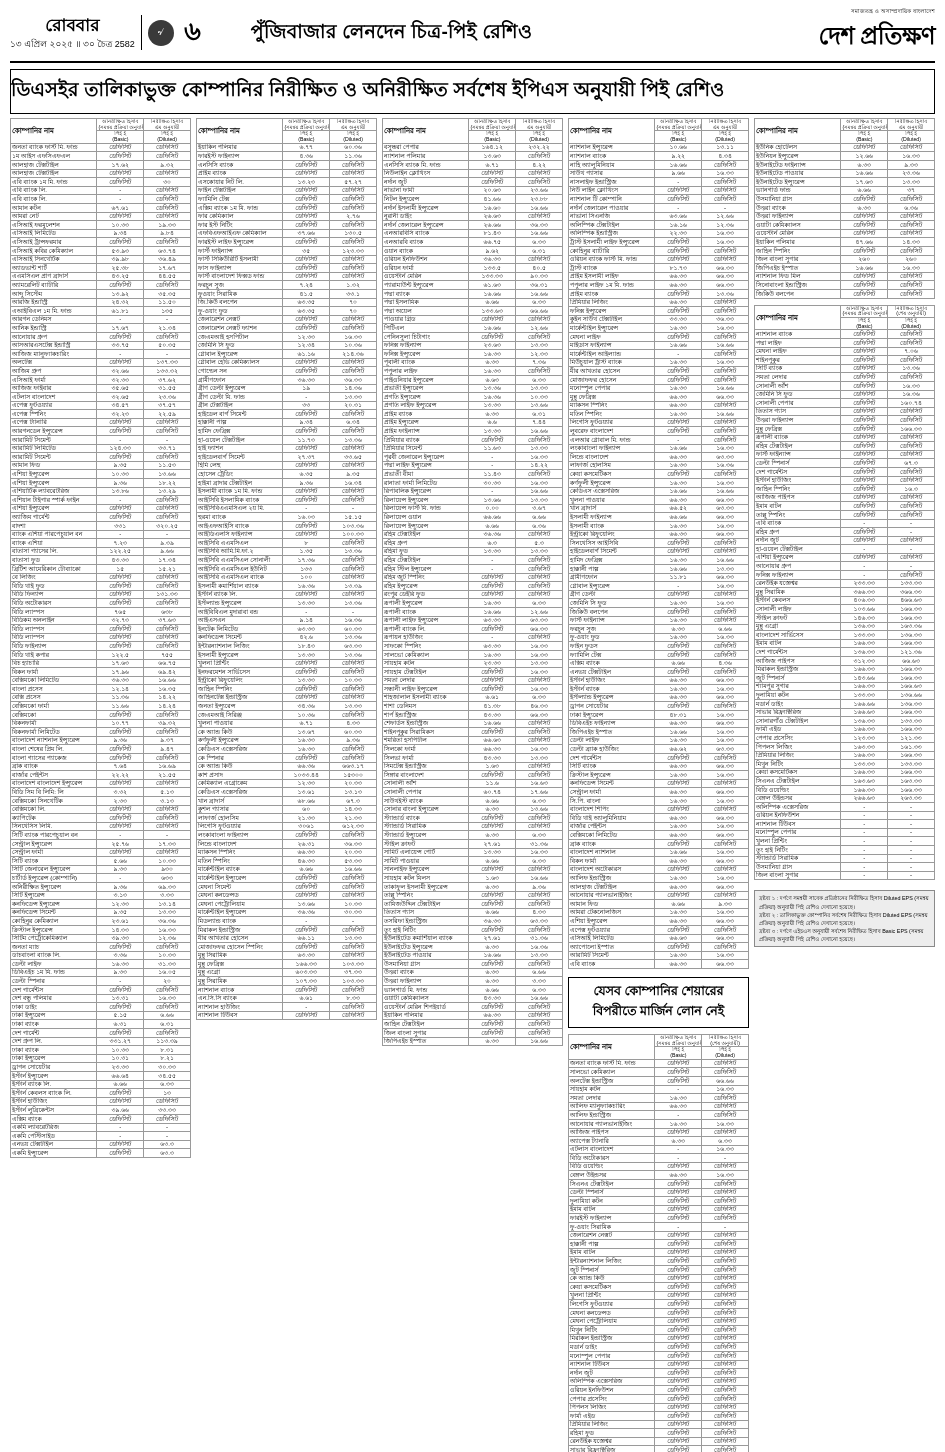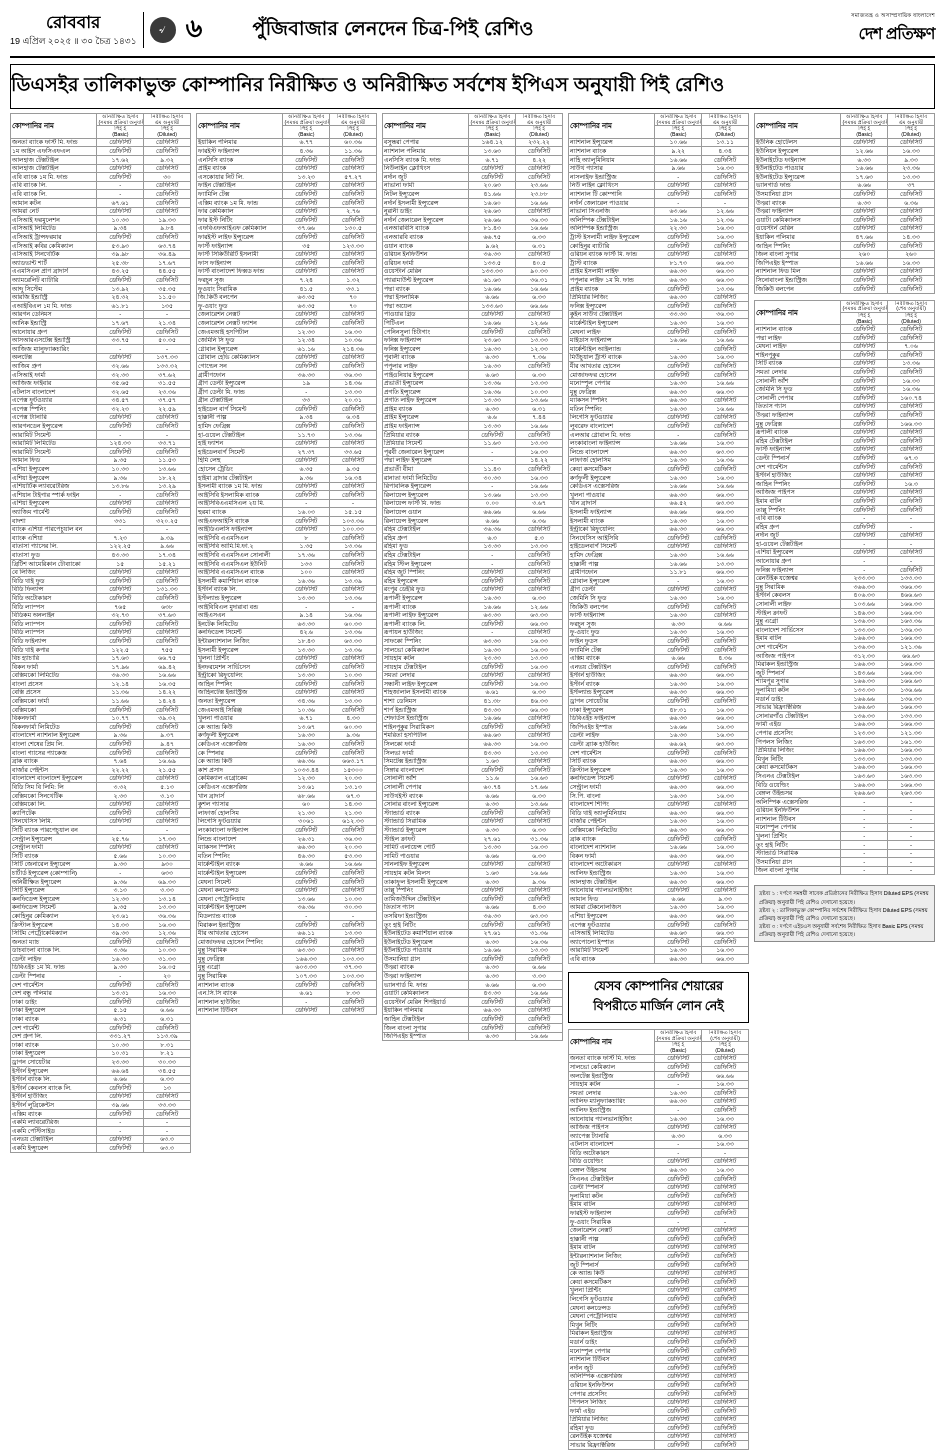--- a/index.html
+++ b/index.html
@@ -31,21 +31,21 @@
   .mh-logo {
     width:26px;height:26px;border-radius:50%;
     background:#3a3a3a;color:#fff;
     display:flex;align-items:center;justify-content:center;
     font-size:11px;
   }
   .mh-pageno { font-size:26px; font-weight:bold; margin:0 4px; }
   .mh-section { font-size:19px; font-weight:bold; letter-spacing:.3px;margin-left:40px; }
   .mh-right { text-align:right; }
   .mh-tagline { font-size:5.5px; letter-spacing:.2px; margin-bottom:1px; }
-  .mh-brand { font-size:16px; font-weight:bold; letter-spacing:-.5px; }
+  .mh-brand { font-size:24px; font-weight:bold; letter-spacing:-.5px; }
 
   
   .headline {
     margin-top:6px;
     border:1.5px solid #000;
     text-align:left;
     font-size:19px; font-weight:bold;
     padding:5px 0 6px;
     letter-spacing:.2px;
   }
@@ -84,21 +84,20 @@
   col.c-name { width:48%; }
   col.c-v { width:26%; }
 
   .subhead {
     border:1.5px solid #000;
     text-align:center;
     font-weight:bold;
     font-size:12.5px;
     padding:4px 2px 5px;
     margin-top:2px;
-    font-family:Liberation Serif, serif;
   }
 
   .note {
     border:.5px solid #8a8a8a;
     background:#ededed;
     font-size:5.4px;
     line-height:1.5;
     padding:3px 4px;
     margin-top:4px;
   }
@@ -106,21 +105,21 @@
 </style>
 </head>
 <body>
 
 <div class="page">
 
   <div class="masthead">
     <div class="mh-left">
       <div class="mh-date">
         <div class="dow">রোববার</div>
-        <div>19 এপ্রিল ২০২৫ ॥ ৩০ চৈত্র ১৪৩১</div>
+        <div>১৩ এপ্রিল ২০২৫ ॥ ৩০ চৈত্র 2582</div>
       </div>
       <div class="mh-logo">
         <span>৵</span>
       </div>
       <div class="mh-pageno">৬</div>
       <div class="mh-section">পুঁজিবাজার লেনদেন চিত্র-পিই রেশিও</div>
     </div>
     <div class="mh-right">
       <div class="mh-tagline">সমাজতন্ত্র ও অসাম্প্রদায়িক বাংলাদেশ</div>
       <div class="mh-brand">দেশ প্রতিক্ষণ</div>

